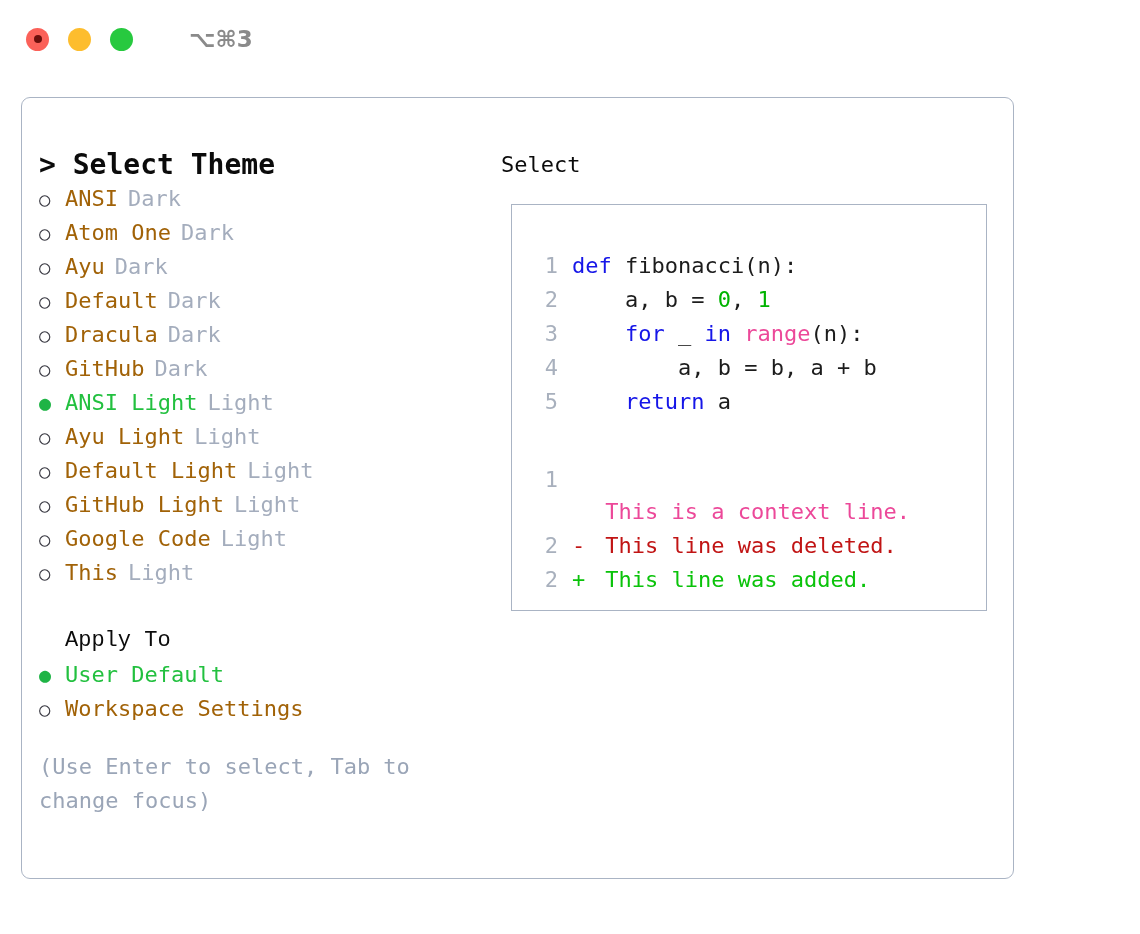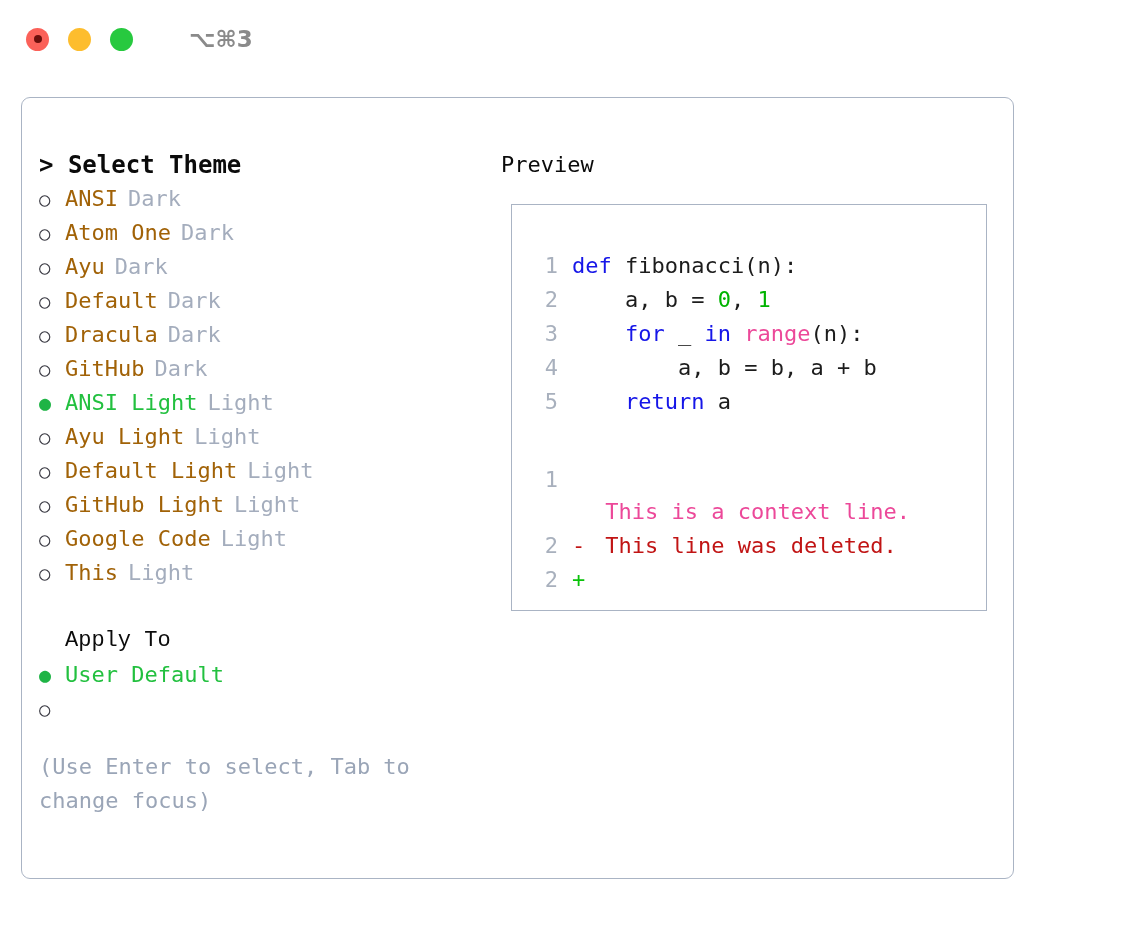--- a/index.html
+++ b/index.html
@@ -96,21 +96,21 @@
     width: 460px;
   }
   .right-col {
     position: absolute;
     left: 479px;
     top: 50px;
     width: 500px;
   }
 
   .heading {
-    font-size: 24px;
+    font-size: 28px;
     line-height: 34px;
     color: #0b0b0b;
     white-space: pre;
   }
   .heading.bold { font-weight: bold; }
 
   .list { margin: 0; padding: 0; }
 
   .row {
     display: flex;
@@ -229,43 +229,43 @@
             <div class="row"><span class="bullet">○</span><span class="label">GitHub Light</span><span class="variant">Light</span></div>
             <div class="row"><span class="bullet">○</span><span class="label">Google Code</span><span class="variant">Light</span></div>
             <div class="row"><span class="bullet">○</span><span class="label">This</span><span class="variant">Light</span></div>
           </div>
 
         <div class="spacer-lg"></div>
 
         <div class="section-label">Apply To</div>
         <div class="list" id="apply-list">
             <div class="row"><span class="bullet on">●</span><span class="label sel">User Default</span></div>
-            <div class="row"><span class="bullet">○</span></div>
+            <div class="row"><span class="bullet">○</span><span class="label">Workspace Settings</span></div>
           </div>
 
         <div class="hint">(Use Enter to select, Tab to change focus)</div>
       </div>
 
       <div class="right-col">
-        <div class="preview-title">Preview</div>
+        <div class="preview-title">Select</div>
       </div>
 
       <div class="preview-box">
         <div class="code">
           <div id="code-lines">
               <div class="cline"><span class="gutter">1</span><span class="ctext"><span class="kw">def </span><span class="fn">fibonacci(n):</span></span></div>
               <div class="cline"><span class="gutter">2</span><span class="ctext"><span class="plain">    a, b = </span><span class="num">0</span><span class="plain">, </span><span class="num">1</span></span></div>
               <div class="cline"><span class="gutter">3</span><span class="ctext"><span class="plain">    </span><span class="kw">for</span><span class="plain"> _ </span><span class="kw">in</span><span class="plain"> </span><span class="bi">range</span><span class="plain">(n):</span></span></div>
               <div class="cline"><span class="gutter">4</span><span class="ctext"><span class="plain">        a, b = b, a + b</span></span></div>
               <div class="cline"><span class="gutter">5</span><span class="ctext"><span class="plain">    </span><span class="kw">return</span><span class="plain"> a</span></span></div>
             </div>
           <div class="diff-gap"></div>
           <div id="diff-lines">
               <div class="cline"><span class="gutter">1</span><span class="mark ctx"> </span><span class="ctext ctx"> This is a context line.</span></div>
               <div class="cline"><span class="gutter">2</span><span class="mark del">-</span><span class="ctext del"> This line was deleted.</span></div>
-              <div class="cline"><span class="gutter">2</span><span class="mark add">+</span></div>
+              <div class="cline"><span class="gutter">2</span><span class="mark add">+</span><span class="ctext add"> This line was added.</span></div>
             </div>
         </div>
       </div>
 
     </div>
   </div>
 </div>
 
 </body></html>

